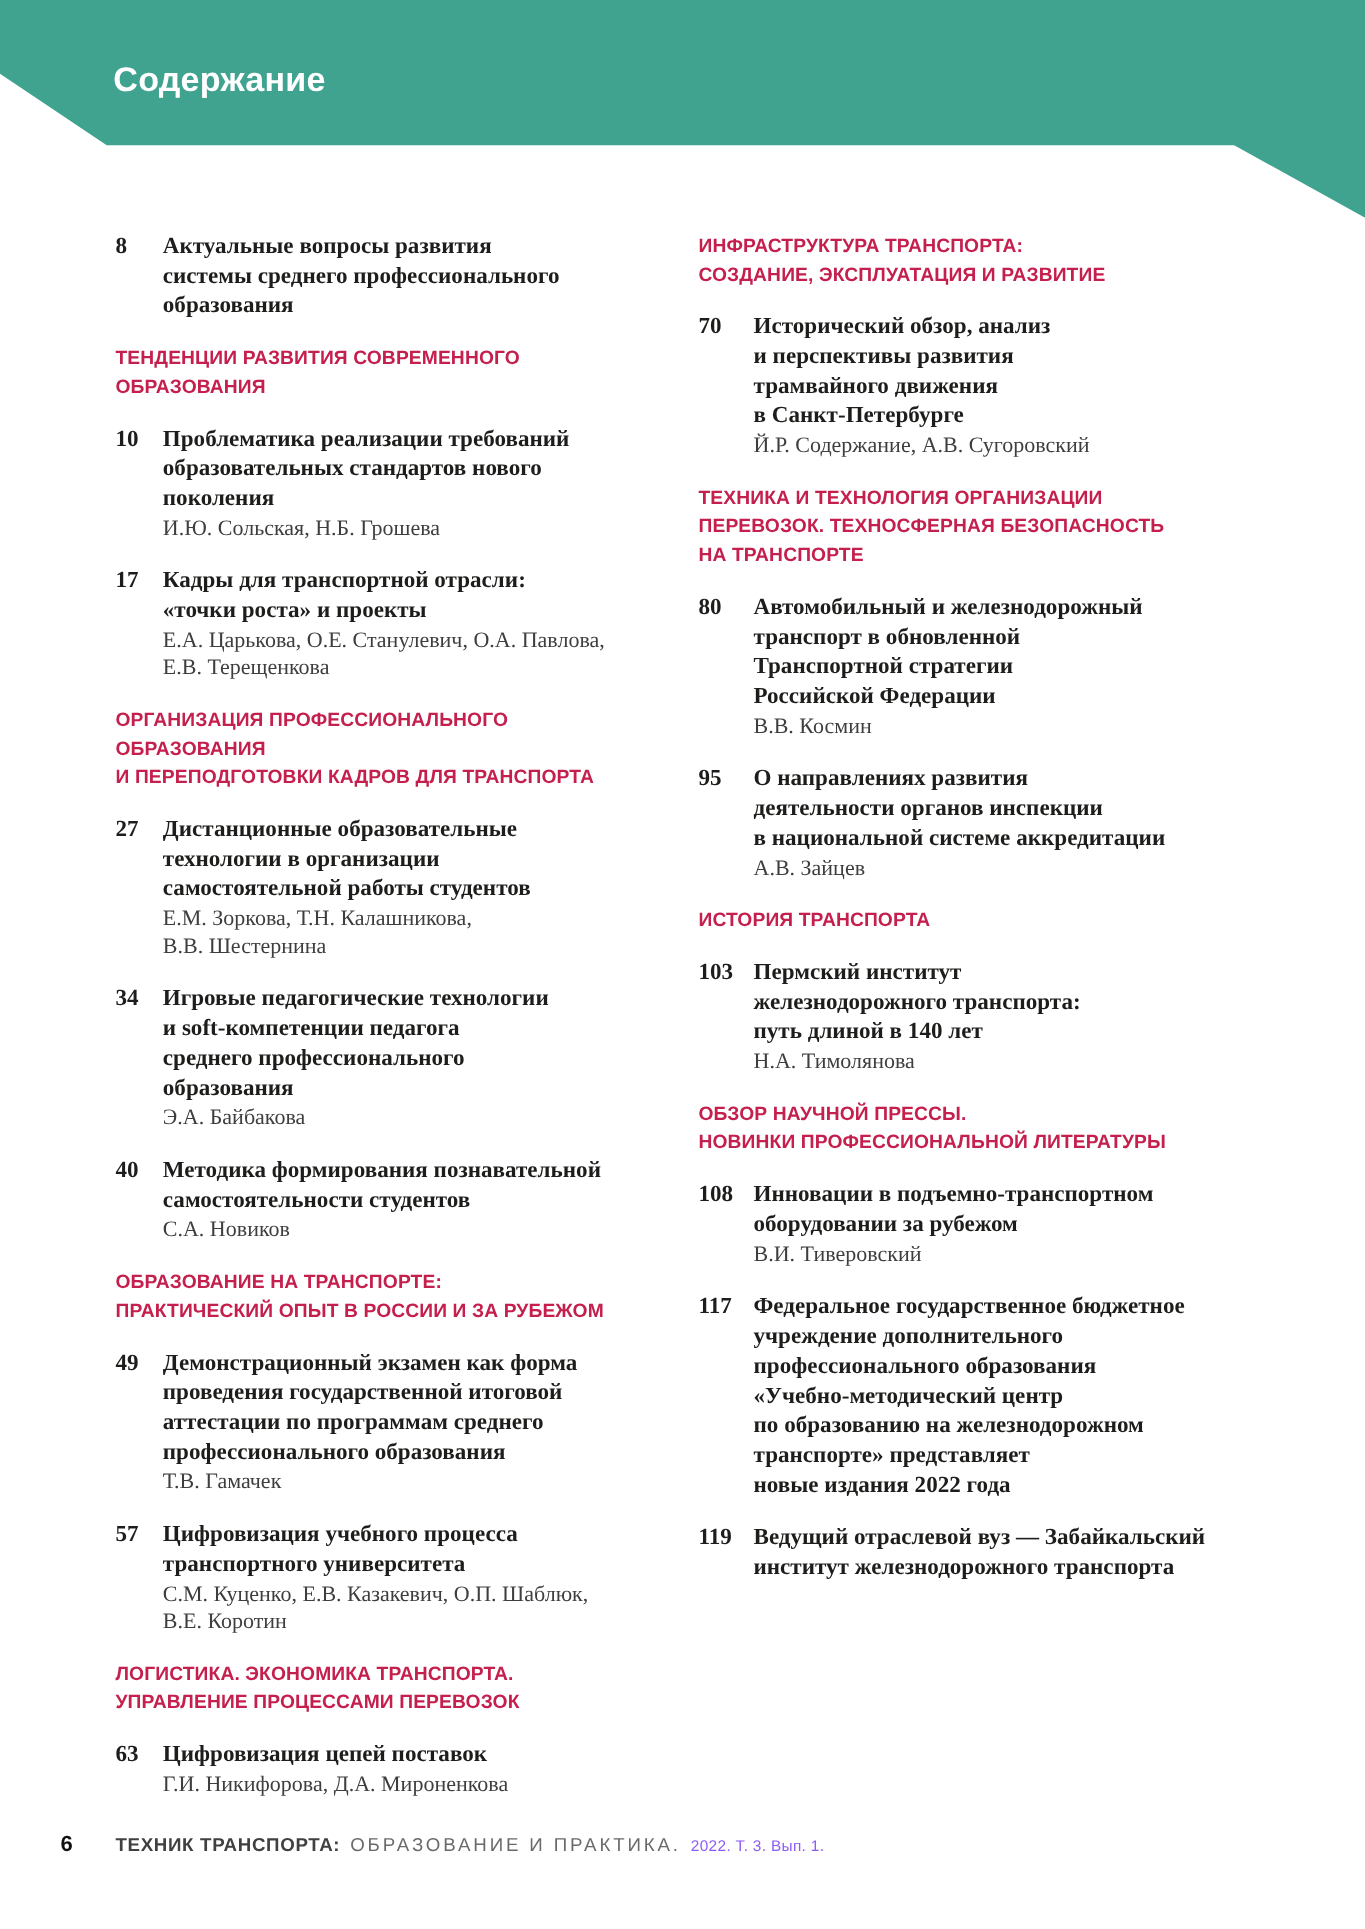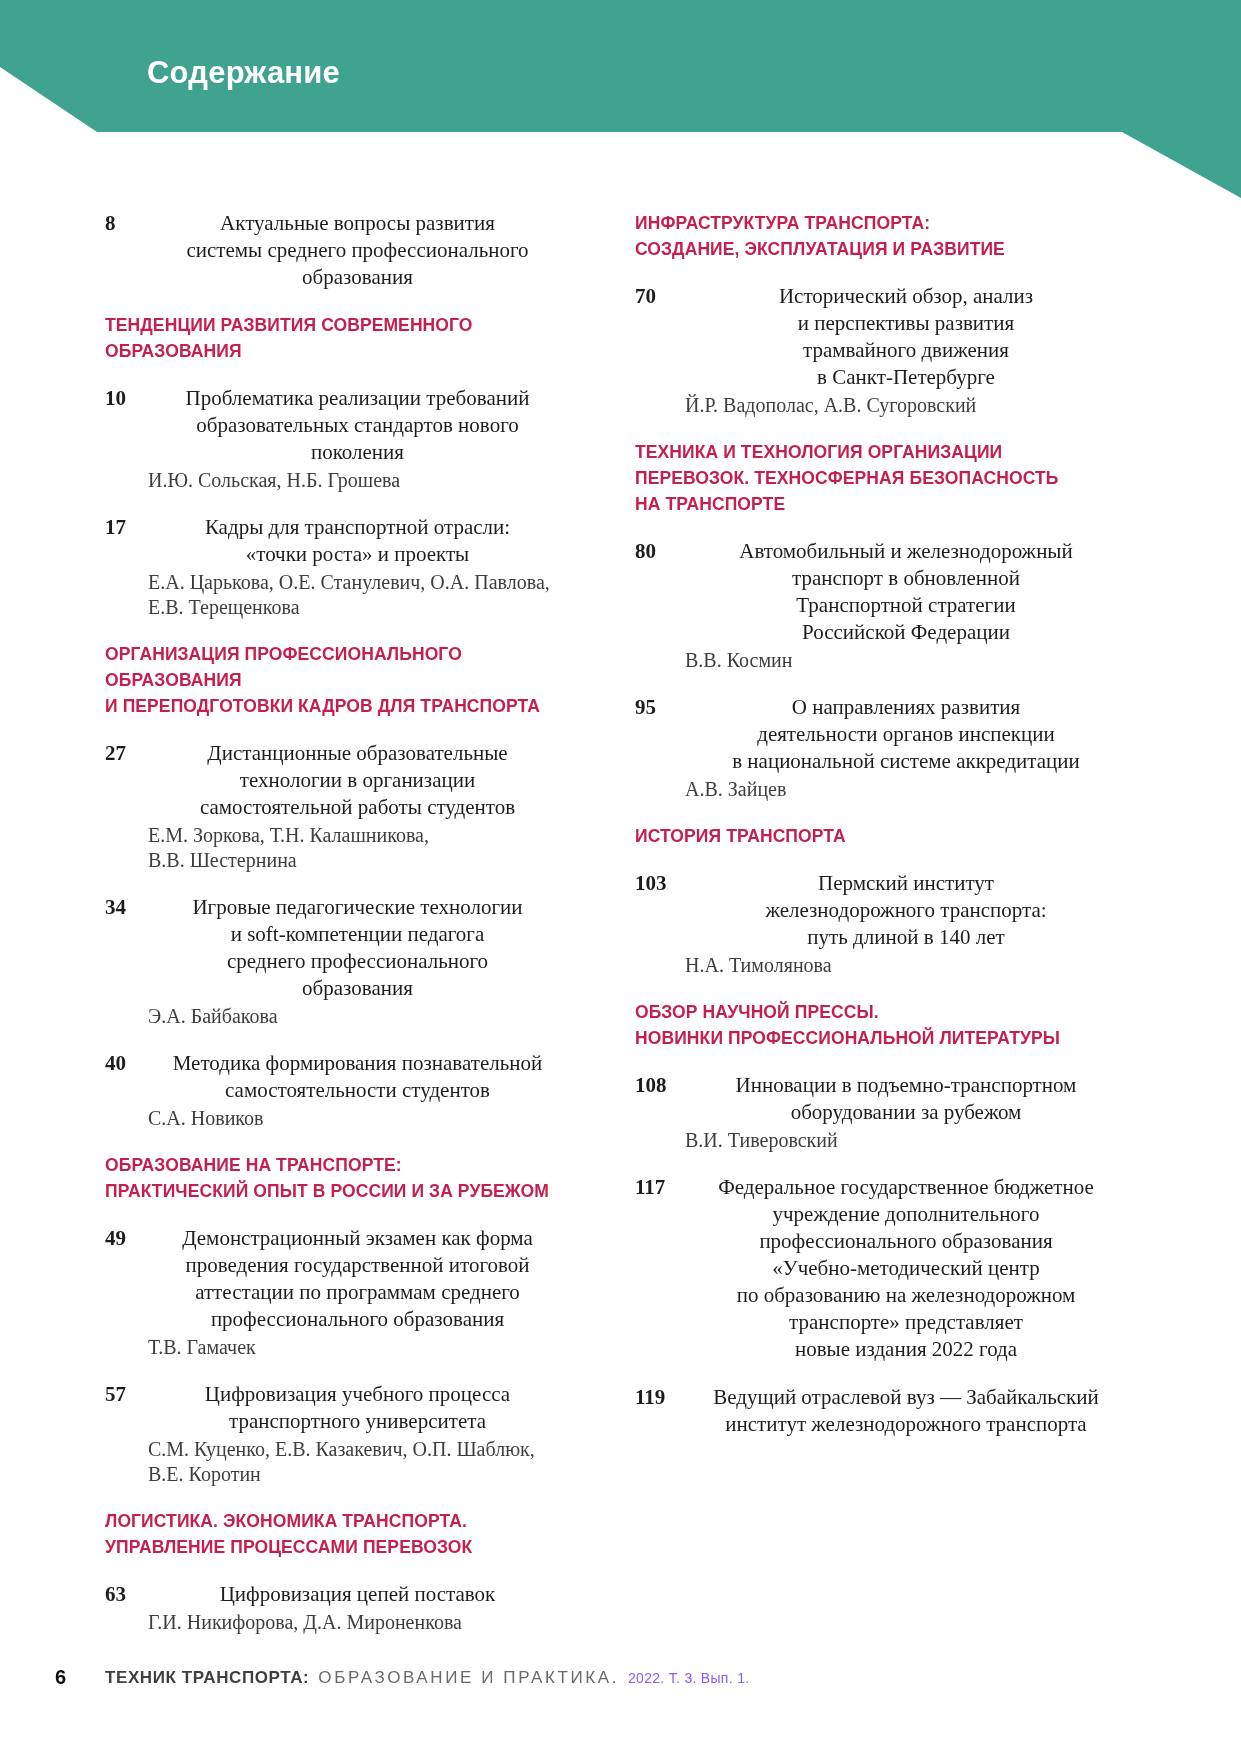--- a/index.html
+++ b/index.html
@@ -26,21 +26,20 @@
   }
   .banner-title {
     position: absolute;
     left: 103px;
     top: 55px;
     font-family: "Liberation Sans", sans-serif;
     font-weight: 700;
     font-size: 31px;
     color: #ffffff;
     letter-spacing: 0.2px;
-    margin-left: 44px;
   }
 
   
   .col {
     position: absolute;
     top: 210px;
   }
   .col-left  { left: 105px; width: 462px; }
   .col-right { left: 635px; width: 492px; }
 
@@ -64,25 +63,24 @@
     flex: none;
     font-weight: 700;
     font-size: 21px;
     line-height: 27px;
     color: #1D1D1B;
   }
   .col-left  .num { width: 43px; }
   .col-right .num { width: 50px; }
   .entry-body { flex: 1 1 auto; }
   .entry-title {
-    font-weight: 400;
+    font-weight: 700;
     font-size: 21px;
     line-height: 27px;
     color: #1D1D1B;
-    text-align: center;
   }
   .entry-authors {
     font-weight: 400;
     font-size: 20px;
     line-height: 25px;
     color: #3E3E3E;
     margin-top: 2px;
   }
 
   
@@ -202,21 +200,21 @@
         <div class="entry-authors">Г.И. Никифорова, Д.А. Мироненкова</div>
       </div>
     </div>
   </div>
 <div class="col col-right">
     <div class="section-heading">ИНФРАСТРУКТУРА ТРАНСПОРТА:<br>СОЗДАНИЕ, ЭКСПЛУАТАЦИЯ И РАЗВИТИЕ</div>
     <div class="entry">
       <span class="num">70</span>
       <div class="entry-body">
         <div class="entry-title">Исторический обзор, анализ<br>и перспективы развития<br>трамвайного движения<br>в Санкт-Петербурге</div>
-        <div class="entry-authors">Й.Р. Вадополас, А.В. Сугоровский</div>
+        <div class="entry-authors">Й.Р. Содержание, А.В. Сугоровский</div>
       </div>
     </div>
     <div class="section-heading">ТЕХНИКА И ТЕХНОЛОГИЯ ОРГАНИЗАЦИИ<br>ПЕРЕВОЗОК. ТЕХНОСФЕРНАЯ БЕЗОПАСНОСТЬ<br>НА ТРАНСПОРТЕ</div>
     <div class="entry">
       <span class="num">80</span>
       <div class="entry-body">
         <div class="entry-title">Автомобильный и железнодорожный<br>транспорт в обновленной<br>Транспортной стратегии<br>Российской Федерации</div>
         <div class="entry-authors">В.В. Космин</div>
       </div>
     </div>

